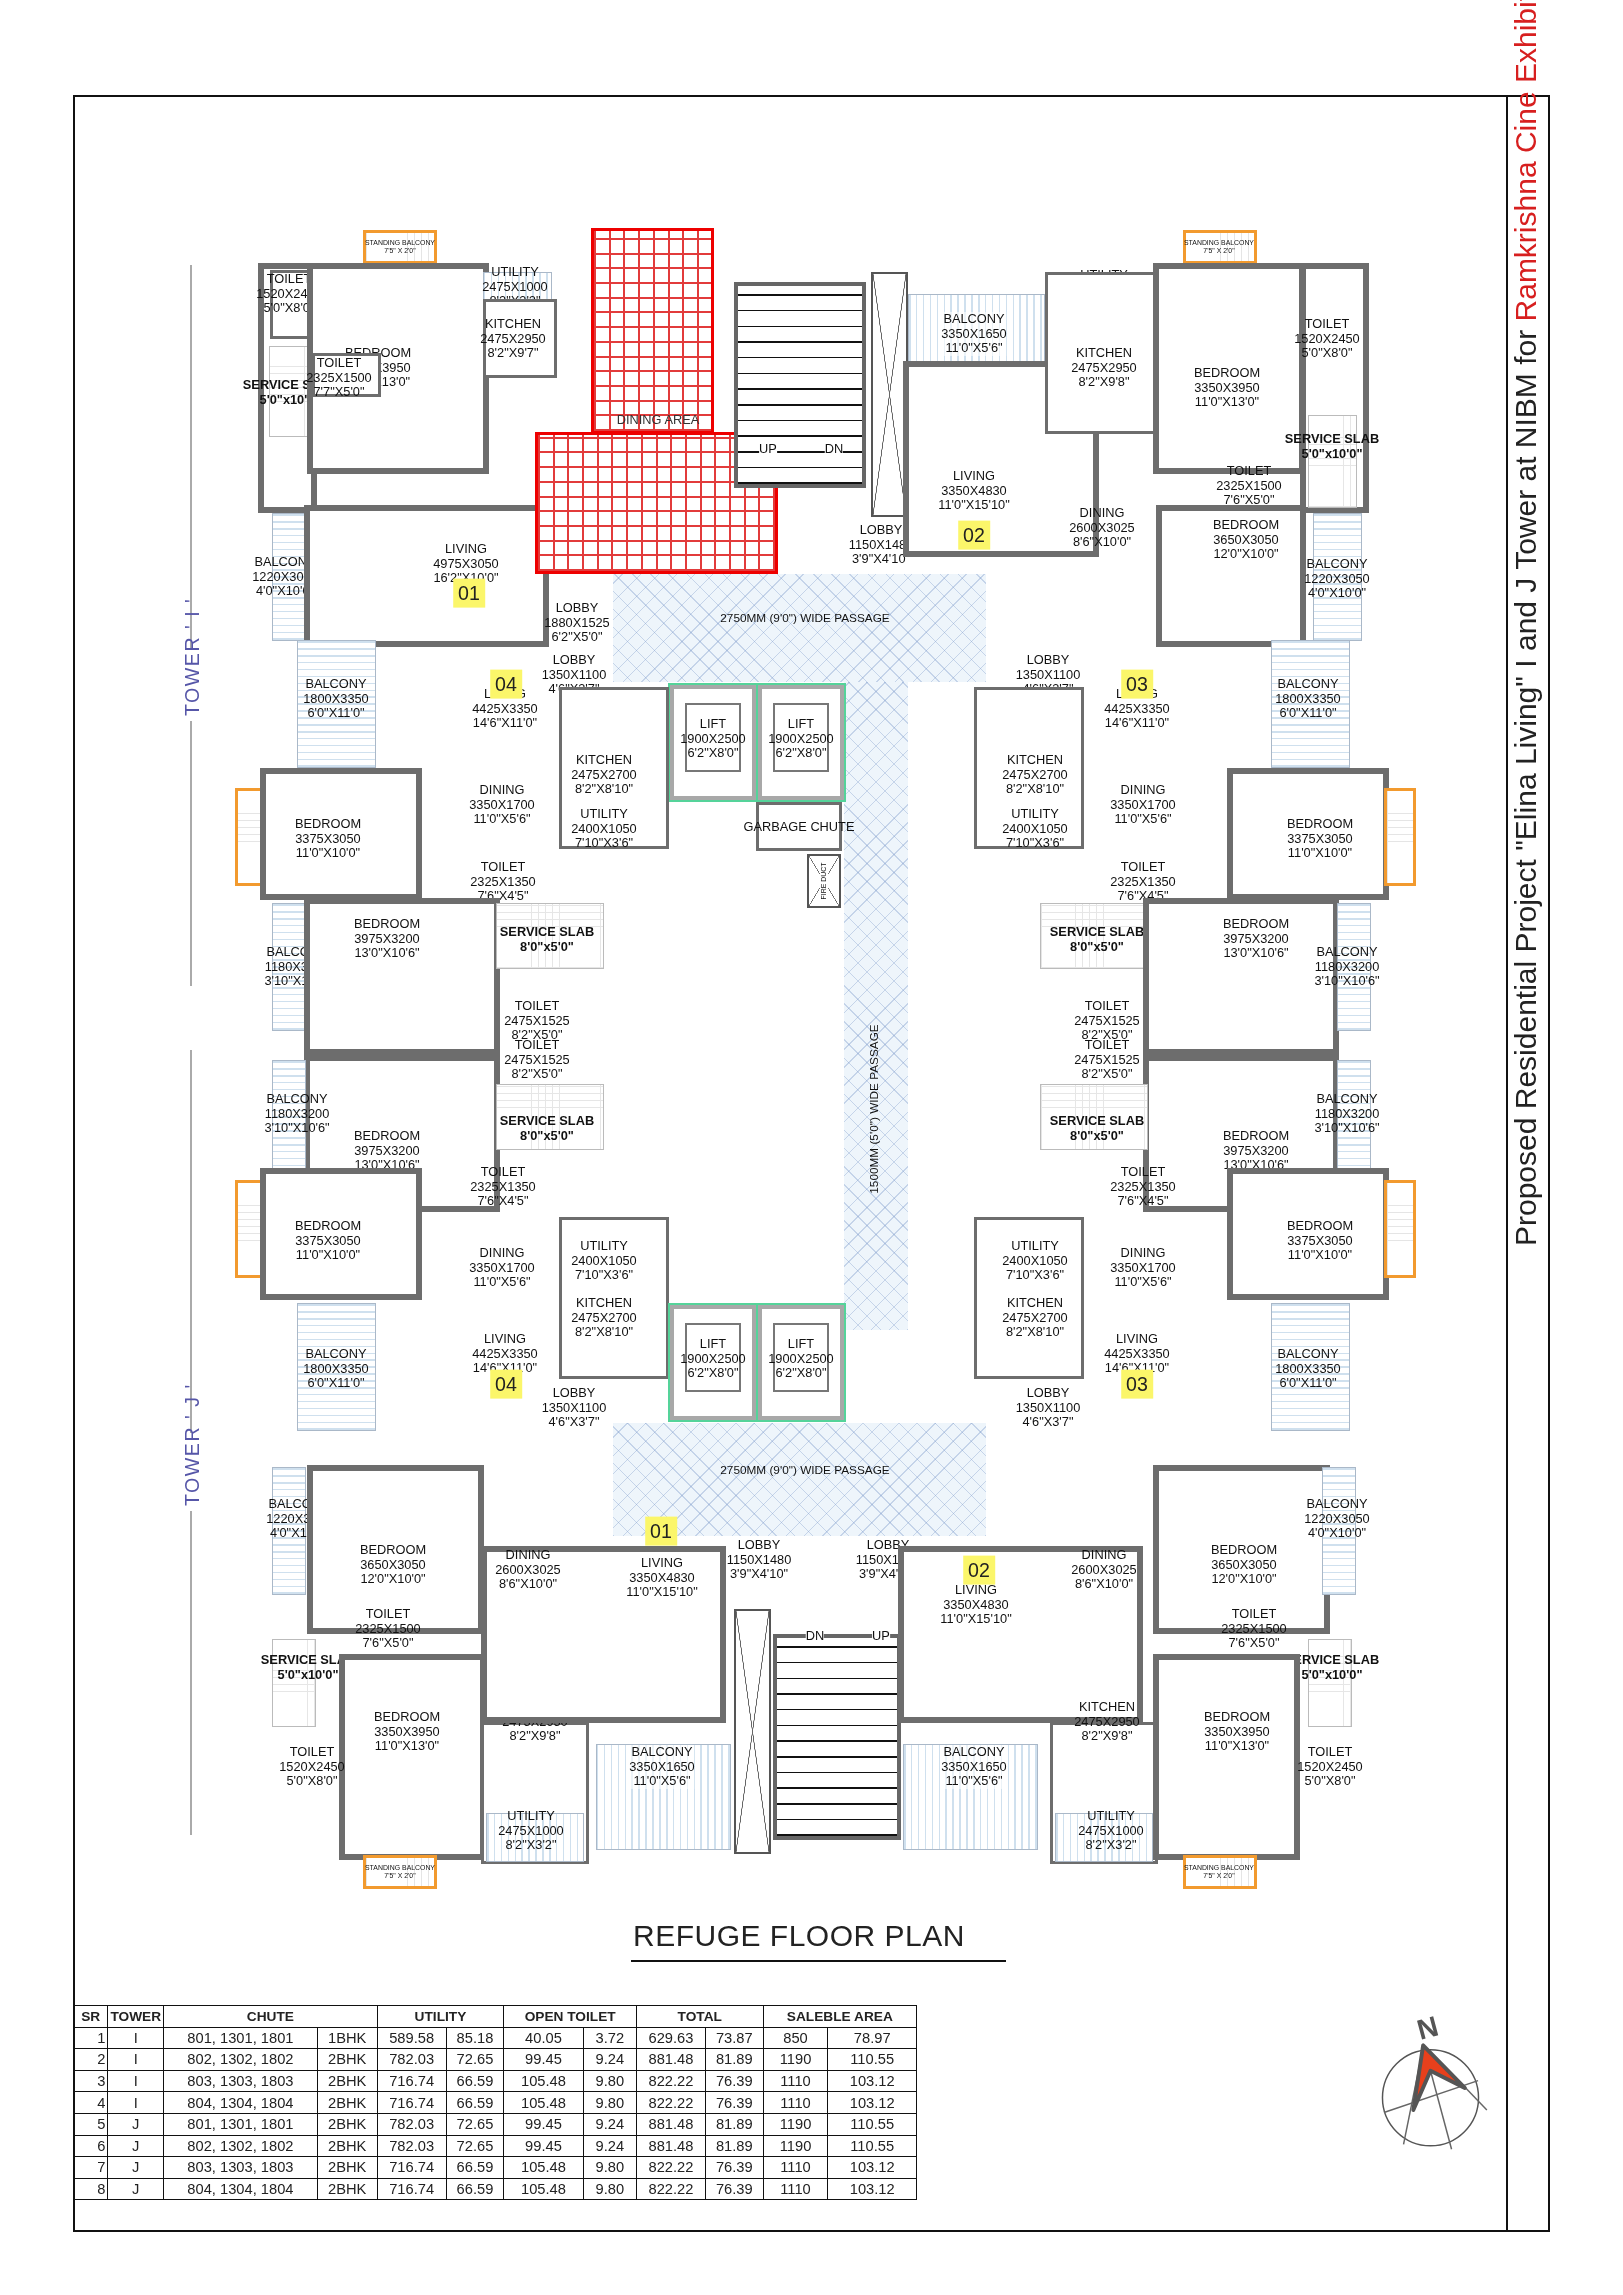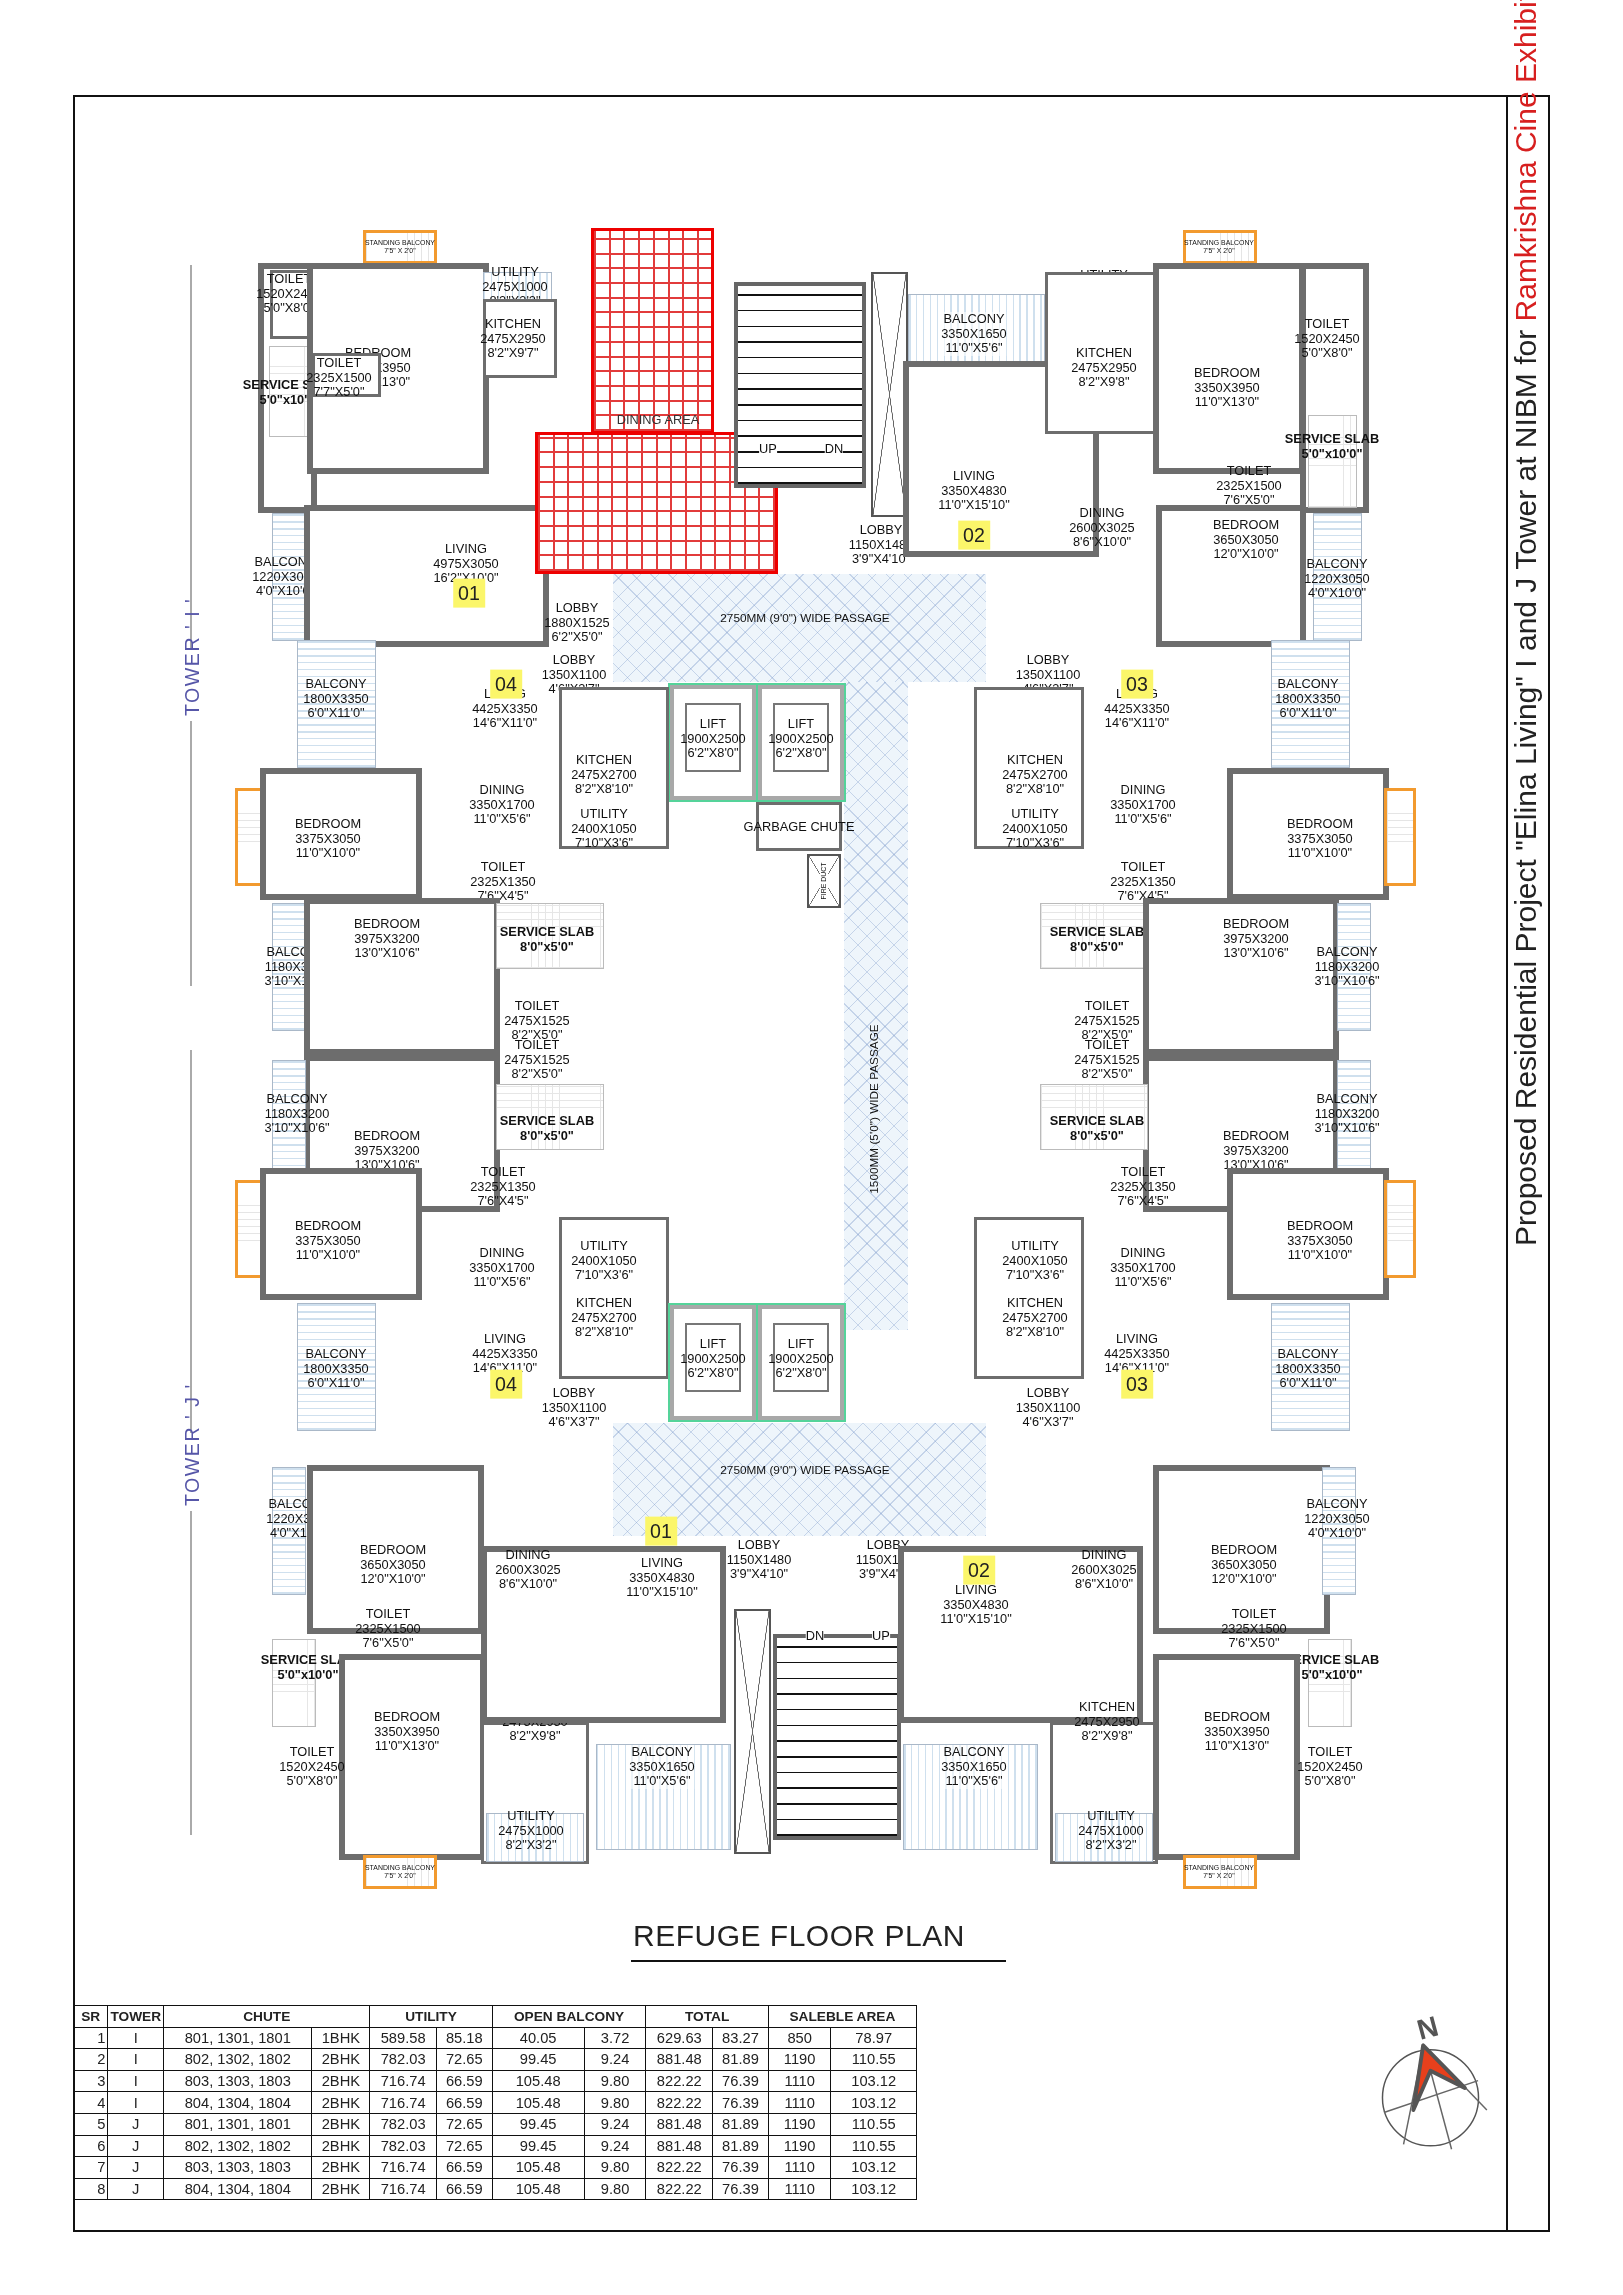--- a/index.html
+++ b/index.html
@@ -286,37 +286,37 @@
 <div class="plantitle-line"></div>
 
 <div class="tbl-wrap">
   <table class="sa">
     <thead>
       <tr>
         <th style="width:29.4px">SR</th>
         <th style="width:44px">TOWER</th>
         <th colspan="2">CHUTE</th>
         <th colspan="2">UTILITY</th>
-        <th colspan="2">OPEN BALCONY</th>
+        <th colspan="2">OPEN TOILET</th>
         <th colspan="2">TOTAL</th>
         <th colspan="2">SALEBLE AREA</th>
       </tr>
     </thead>
     <tbody id="sa-body">
         <tr>
           <td class="num">1</td>
           <td>I</td>
           <td>801, 1301, 1801</td>
           <td>1BHK</td>
           <td>589.58</td>
           <td>85.18</td>
           <td>40.05</td>
           <td>3.72</td>
           <td>629.63</td>
-          <td>83.27</td>
+          <td>73.87</td>
           <td>850</td>
           <td>78.97</td>
         </tr>
         <tr>
           <td class="num">2</td>
           <td>I</td>
           <td>802, 1302, 1802</td>
           <td>2BHK</td>
           <td>782.03</td>
           <td>72.65</td>

